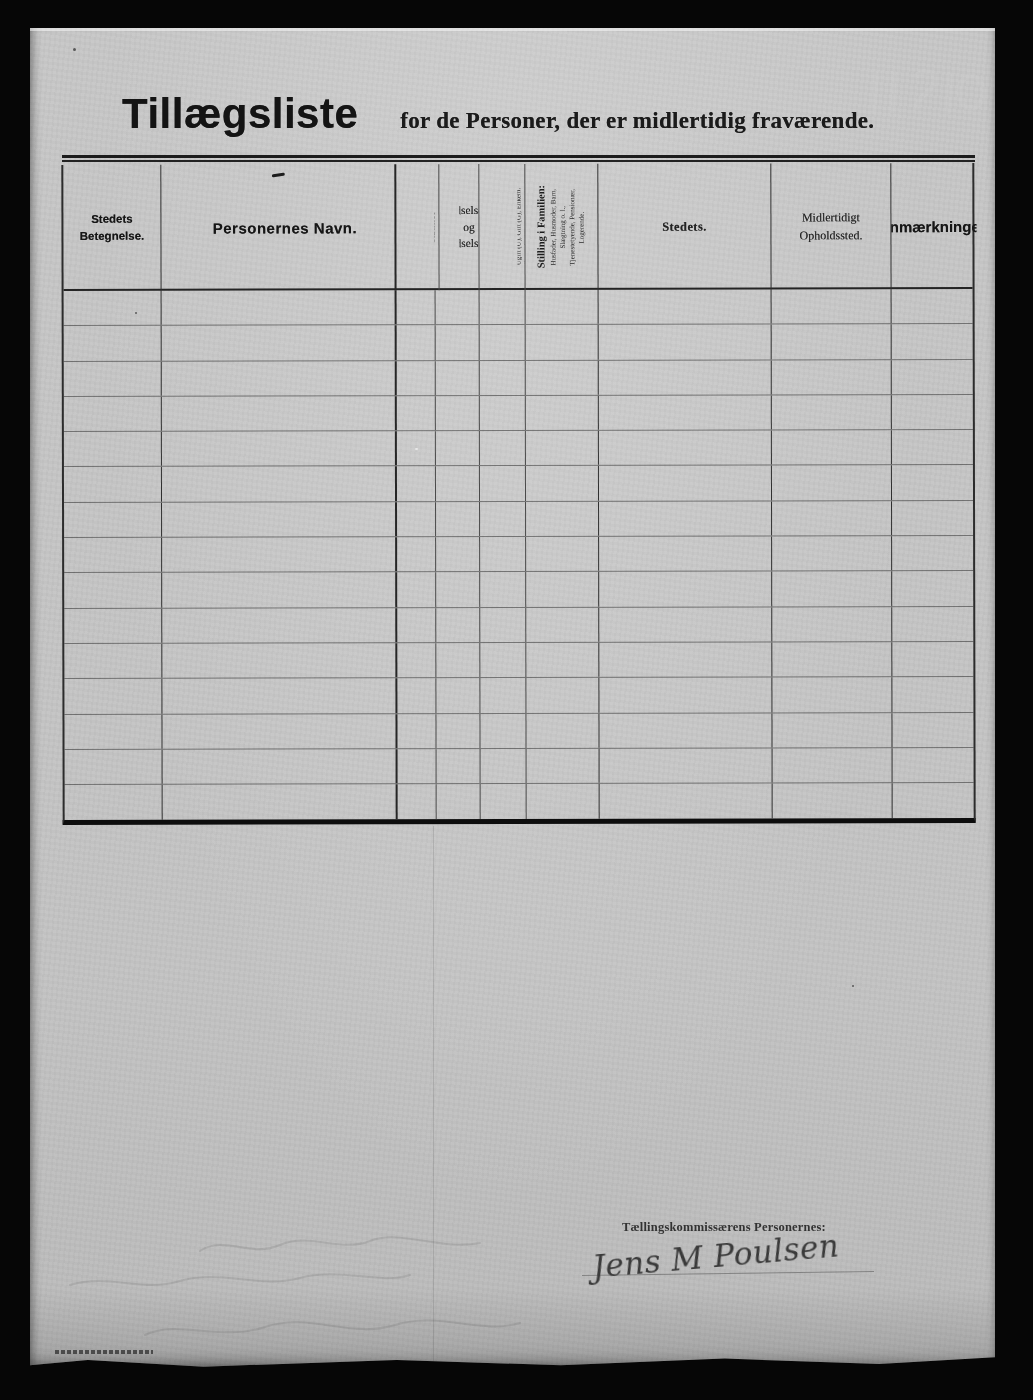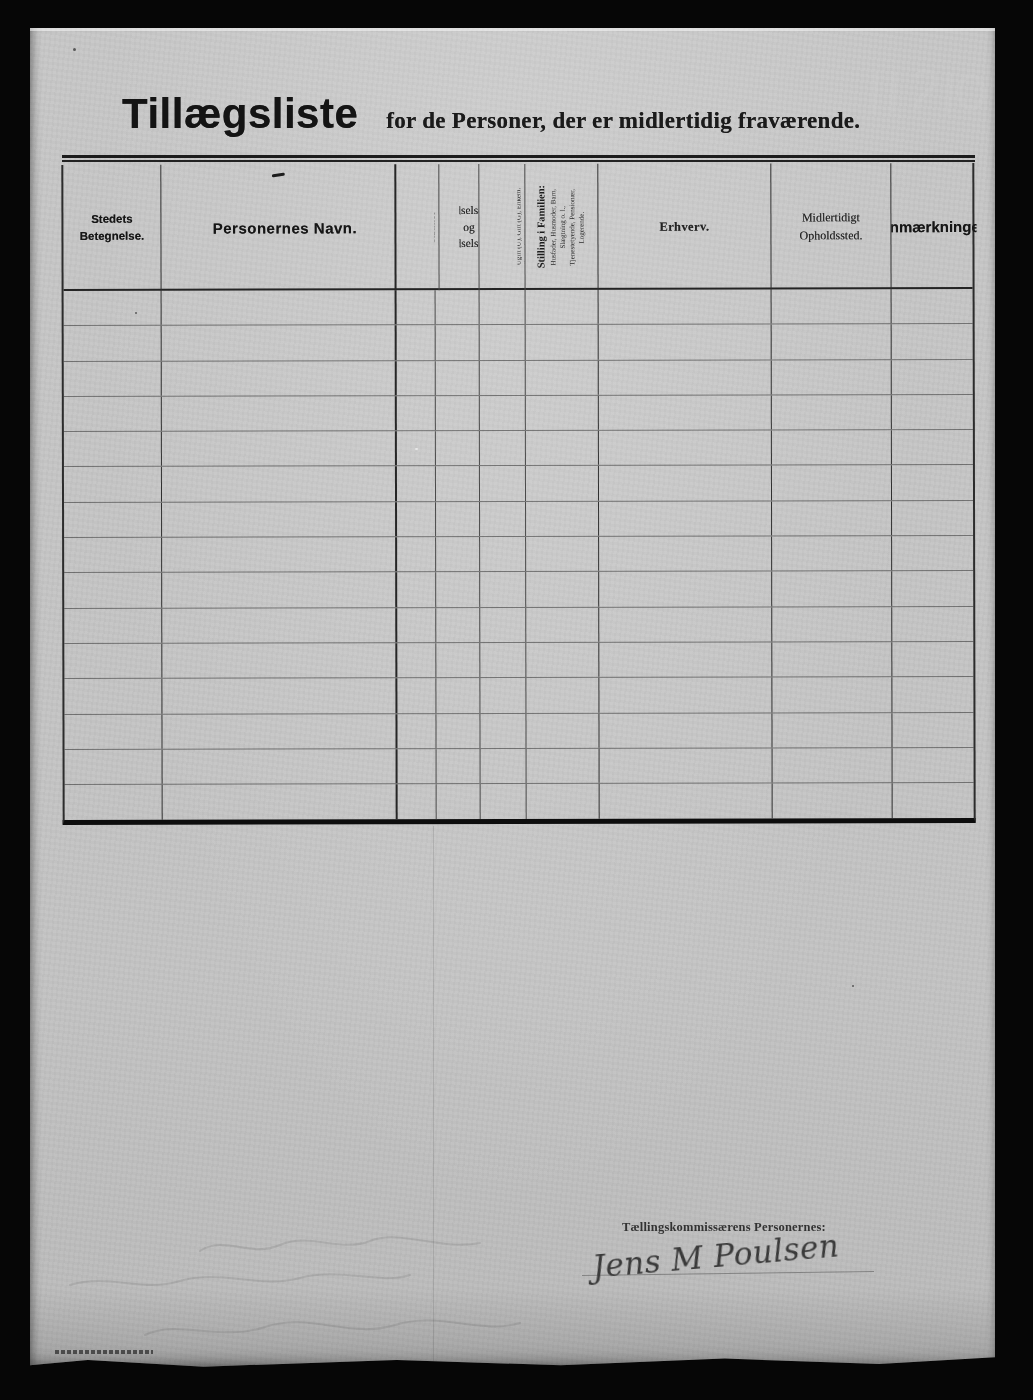--- a/index.html
+++ b/index.html
@@ -17,21 +17,21 @@
       linear-gradient(#c8c8c8, #c4c4c4 70%, #bdbdbd 94%, #a2a2a2 100%);
     box-shadow: inset 7px 0 10px -5px rgba(0,0,0,0.38),
                 inset -4px 0 8px -5px rgba(0,0,0,0.30),
                 inset 0 -12px 16px -9px rgba(0,0,0,0.50);
     clip-path: polygon(0 0,100% 0,100% 99.2%,88% 99.7%,72% 99.3%,55% 99.8%,38% 99.4%,18% 99.9%,6% 99.4%,0 99.8%);
   }
   .paper::before { content:""; position:absolute; left:0; right:0; top:0; height:3px;
                    background:rgba(255,255,255,0.5); }
 
   
-  .title-row { position:absolute; left:92px; top:62px; display:flex; align-items:baseline; }
+  .title-row { position:absolute; left:92px; top:62px; display:flex; align-items:baseline; gap:14px; }
   .title-main { font-family:"Liberation Sans", sans-serif; font-weight:700; font-size:42px;
                 color:#141414; letter-spacing:0.5px; text-shadow:0 0 0.6px rgba(0,0,0,0.7); }
   .title-tail { font-family:"Liberation Serif", serif; font-weight:700; font-size:23px;
                 color:#1b1b1b; letter-spacing:0.3px; text-shadow:0 0 0.5px rgba(0,0,0,0.6);margin-left:28px; }
 
   .top-rule { position:absolute; left:32px; top:127px; width:913px; height:7px;
               border-top:3px solid #1c1c1c; border-bottom:2px solid #222; }
 
   
   .form-table { position:absolute; left:32px; top:136px; width:913px;
@@ -149,21 +149,21 @@
         <div class="hc c6">
           <div class="vwrap">
             <span class="vert vmain v-stil-main">Stilling i Familien:</span>
             <span class="vert vsub v-stil-sub">Husfader, Husmoder, Barn,
 Slægtning o. l.,
 Tjenestetyende, Pensionær,
 Logerende.</span>
           </div>
         </div>
         <div class="hc c7">
-          <span class="lbl-serif h-erhverv">Erhverv.</span>
+          <span class="lbl-serif h-erhverv">Stedets.</span>
         </div>
         <div class="hc c8">
           <span class="lbl-serif h-ophold pre">Midlertidigt
 Opholdssted.</span>
         </div>
         <div class="hc c9">
           <span class="lbl-bold-sans h-anm">Anmærkninger.</span>
         </div>
       </div>
 

